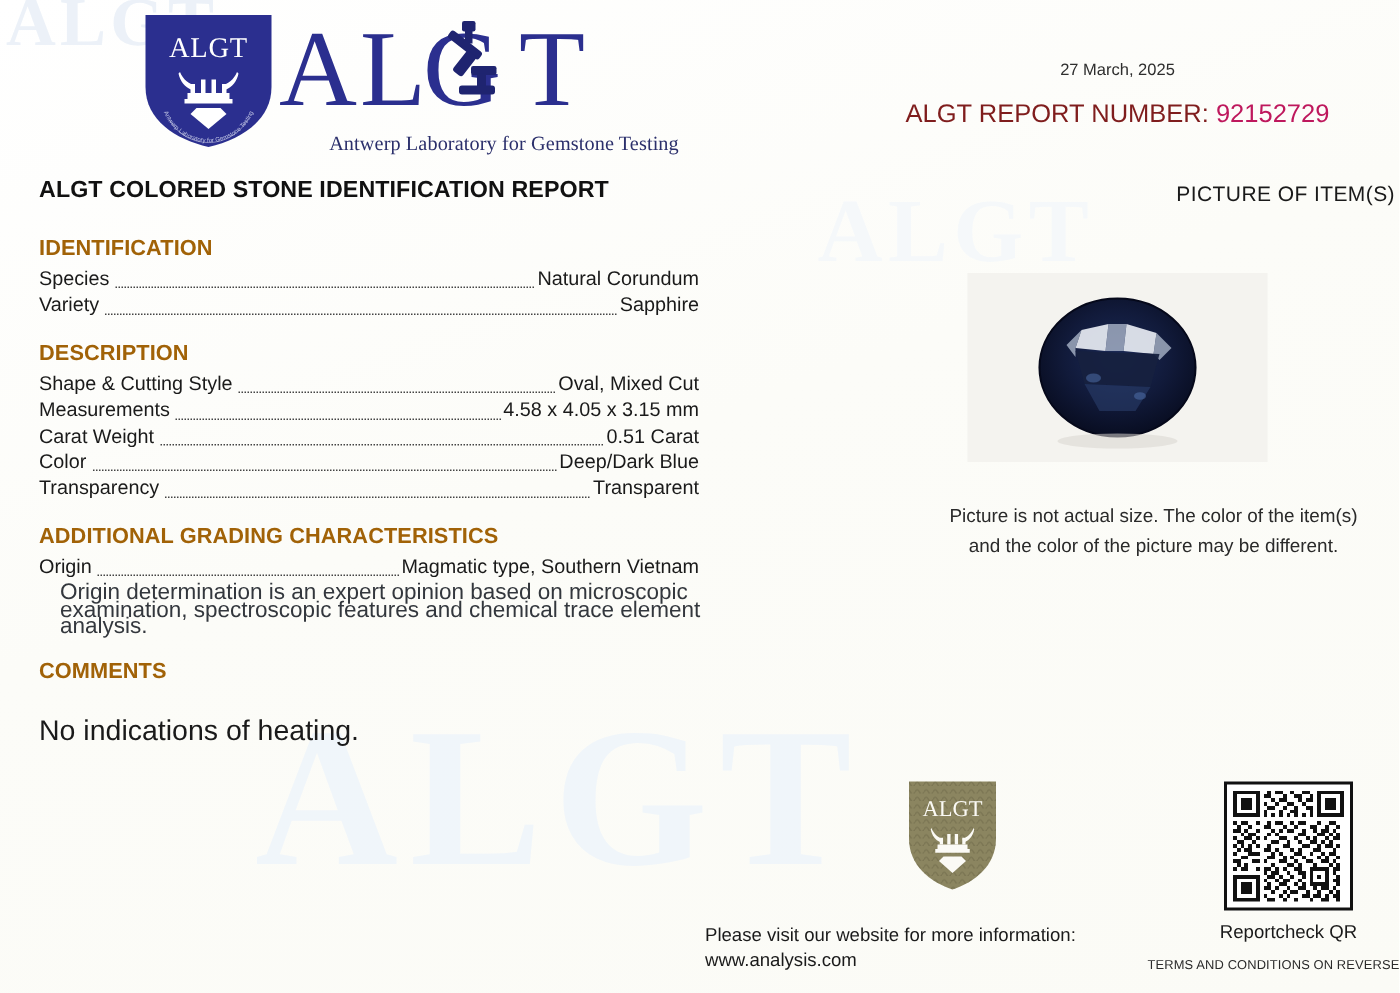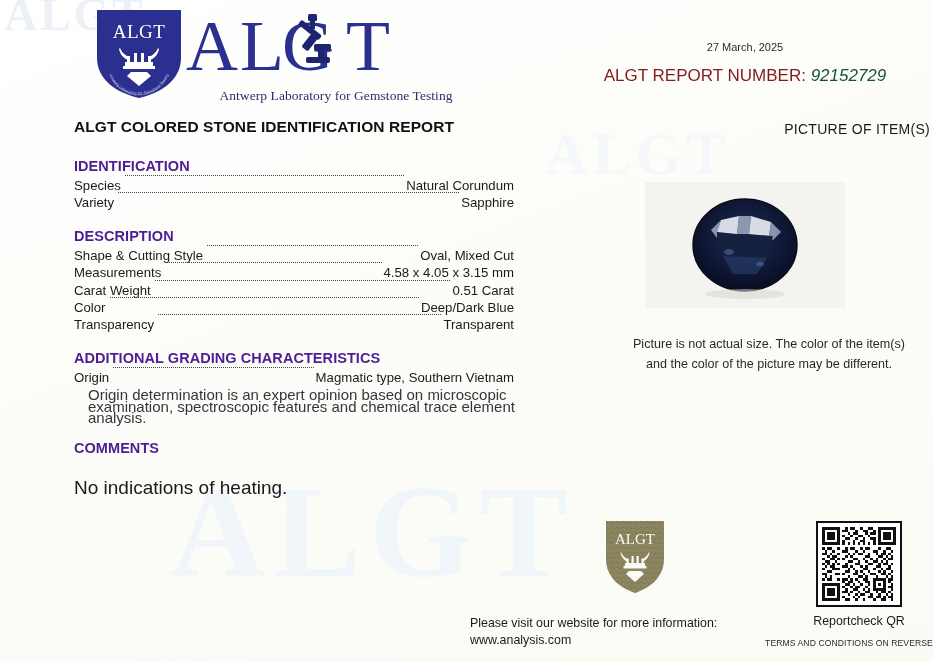--- a/index.html
+++ b/index.html
@@ -77,49 +77,47 @@
     width: 370px;
     text-align: center;
     font-size: 17px;
     white-space: nowrap;
   }
   .report-number-label {
     color: #7f1d1d;
     font-weight: 400;
   }
   .report-number-value {
-    color: #14532d;
+    color: #be185d;
     font-weight: 400;
-    font-style: italic;
   }
 
   
   .left-col {
     position: absolute;
     left: 26px; top: 118px;
     width: 440px;
-    margin-left: 48px;
   }
   .doc-title {
     font-size: 15.5px;
     font-weight: 700;
     color: #111;
     letter-spacing: .004em;
     margin-bottom: 22px;
   }
   .section-head {
     font-size: 14.5px;
     font-weight: 700;
-    color: #4c1d95;
+    color: #a16207;
     margin-bottom: 3px;
     letter-spacing: .004em;
   }
   .spec-row {
     display: flex;
-    align-items: flex-start;
+    align-items: flex-end;
     font-size: 13.2px;
     color: #1a1a1a;
     line-height: 17.4px;
     white-space: nowrap;
   }
   .spec-label { flex: none; }
   .spec-dots {
     flex: 1 1 auto;
     margin: 0 2px 0 4px;
     position: relative;

